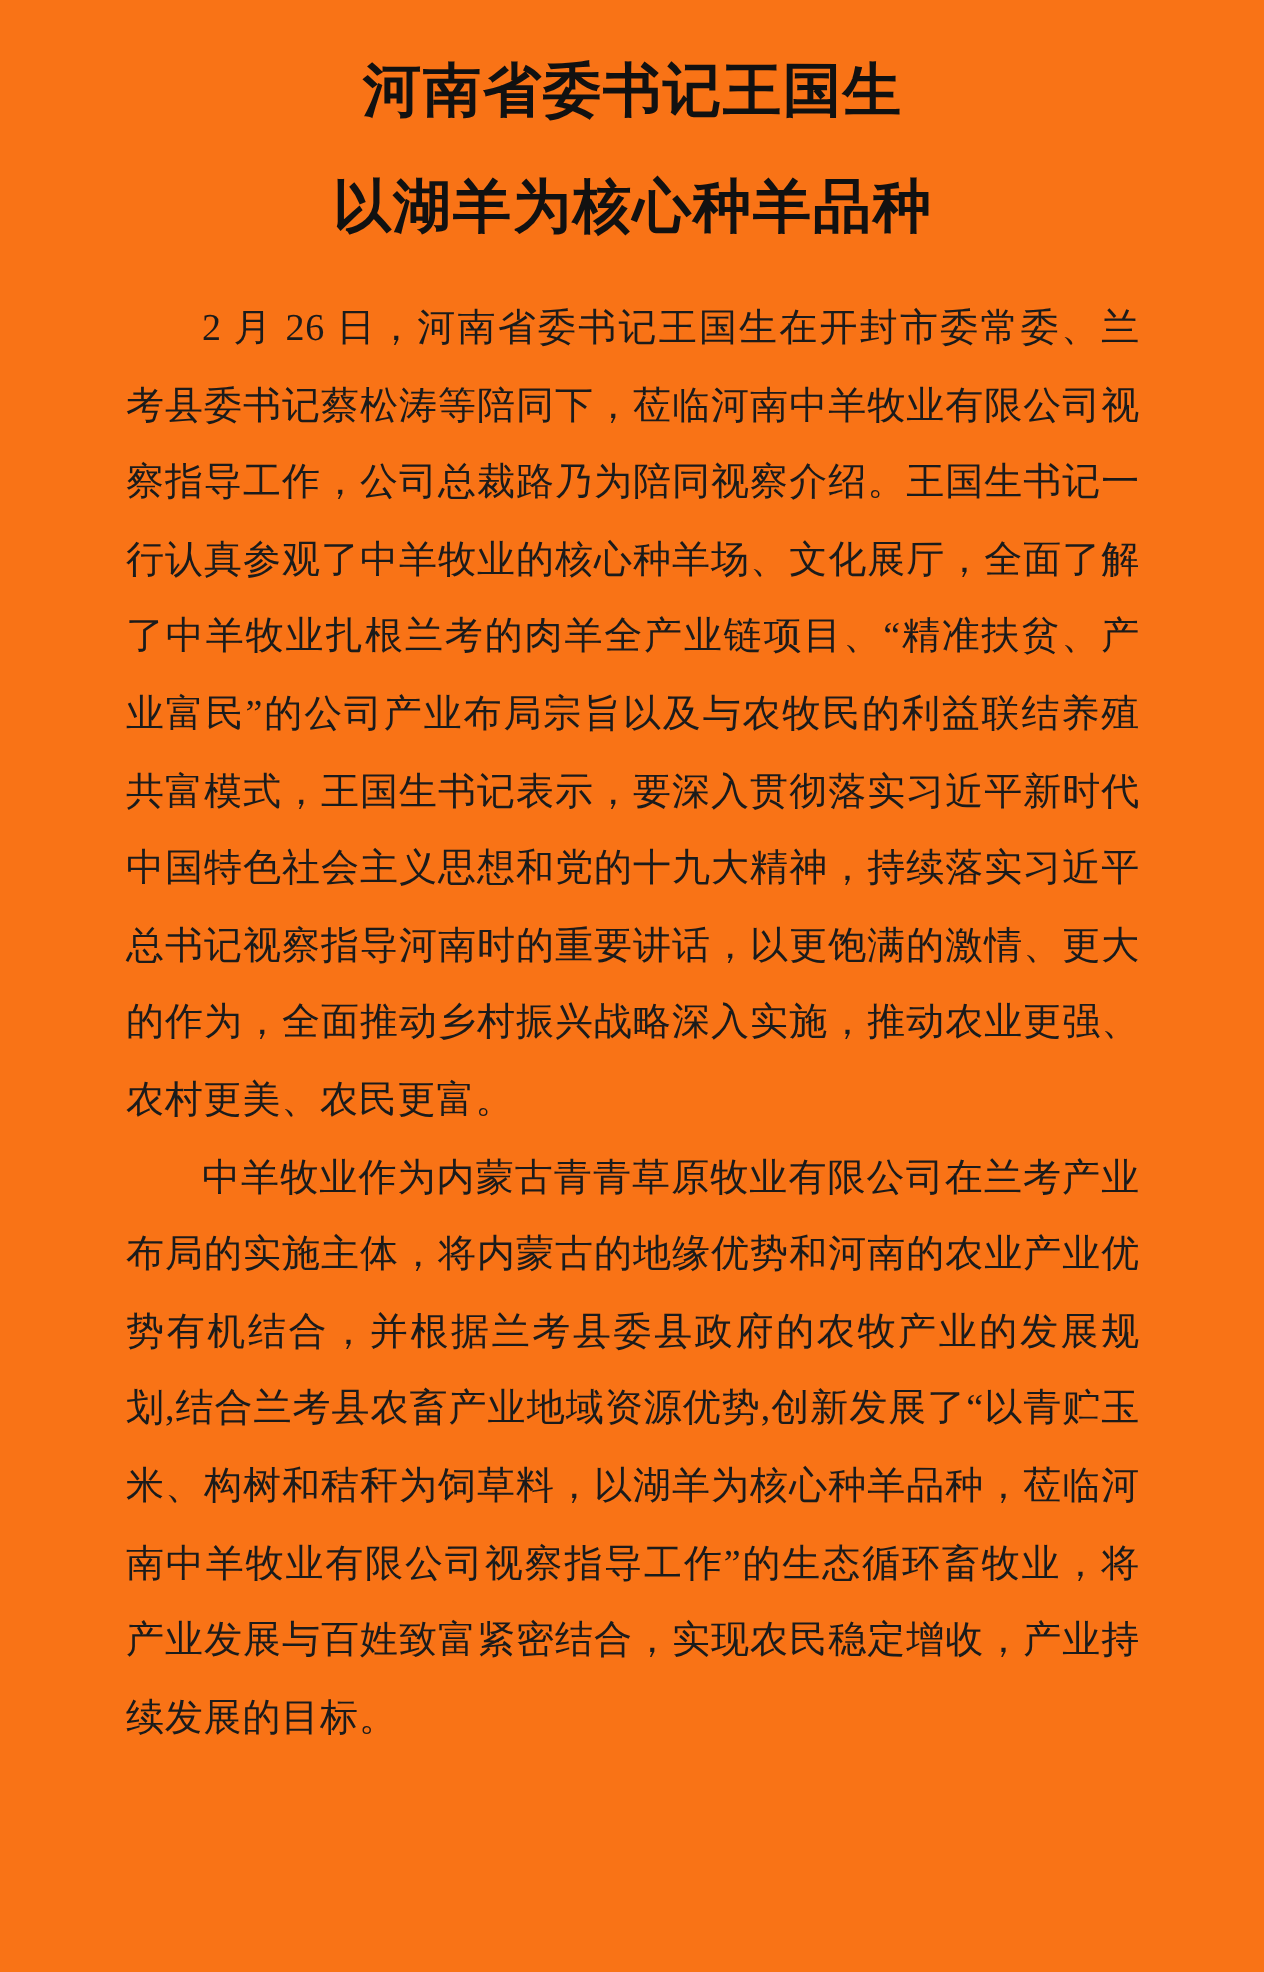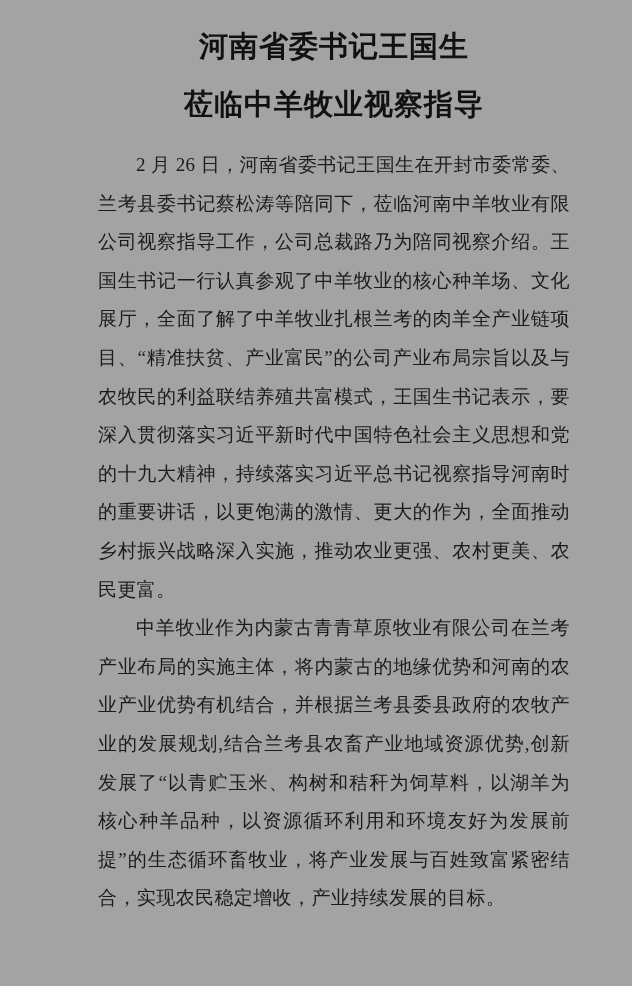--- a/index.html
+++ b/index.html
@@ -12,22 +12,22 @@
     background: #ffffff;
     color: #1b1b1b;
     font-family: "Liberation Serif", "DejaVu Serif", serif;
     overflow: hidden;
   }
   .page {
     position: relative;
     width: 632px;
     height: 986px;
     box-sizing: border-box;
-    padding: 26px 62px 0 98px;
-    background: #a3a3a3;
+    padding: 26px 62px 0 63px;
+    background: #f97316;
   }
   .title {
     margin: 0;
     text-align: center;
     font-weight: bold;
     font-size: 29px;
     line-height: 40px;
     letter-spacing: 1px;
     color: #111111;
   }
@@ -58,20 +58,20 @@
     letter-spacing: 1px;
     font-family: "Liberation Sans", "DejaVu Sans", sans-serif;
     color: #1b1b1b;
   }
 </style>
 </head>
 <body>
 
 <div class="page">
   <h1 class="title title-1">河南省委书记王国生</h1>
-  <h1 class="title title-2">莅临中羊牧业视察指导</h1>
+  <h1 class="title title-2">以湖羊为核心种羊品种</h1>
 
   <div class="doc-body">
     <p>2 月 26 日，河南省委书记王国生在开封市委常委、兰考县委书记蔡松涛等陪同下，莅临河南中羊牧业有限公司视察指导工作，公司总裁路乃为陪同视察介绍。王国生书记一行认真参观了中羊牧业的核心种羊场、文化展厅，全面了解了中羊牧业扎根兰考的肉羊全产业链项目、“精准扶贫、产业富民”的公司产业布局宗旨以及与农牧民的利益联结养殖共富模式，王国生书记表示，要深入贯彻落实习近平新时代中国特色社会主义思想和党的十九大精神，持续落实习近平总书记视察指导河南时的重要讲话，以更饱满的激情、更大的作为，全面推动乡村振兴战略深入实施，推动农业更强、农村更美、农民更富。</p>
-    <p>中羊牧业作为内蒙古青青草原牧业有限公司在兰考产业布局的实施主体，将内蒙古的地缘优势和河南的农业产业优势有机结合，并根据兰考县委县政府的农牧产业的发展规划,结合兰考县农畜产业地域资源优势,创新发展了“以青贮玉米、构树和秸秆为饲草料，以湖羊为核心种羊品种，以资源循环利用和环境友好为发展前提”的生态循环畜牧业，将产业发展与百姓致富紧密结合，实现农民稳定增收，产业持续发展的目标。</p>
+    <p>中羊牧业作为内蒙古青青草原牧业有限公司在兰考产业布局的实施主体，将内蒙古的地缘优势和河南的农业产业优势有机结合，并根据兰考县委县政府的农牧产业的发展规划,结合兰考县农畜产业地域资源优势,创新发展了“以青贮玉米、构树和秸秆为饲草料，以湖羊为核心种羊品种，莅临河南中羊牧业有限公司视察指导工作”的生态循环畜牧业，将产业发展与百姓致富紧密结合，实现农民稳定增收，产业持续发展的目标。</p>
   </div>
 
 </div>
 
 </body></html>

